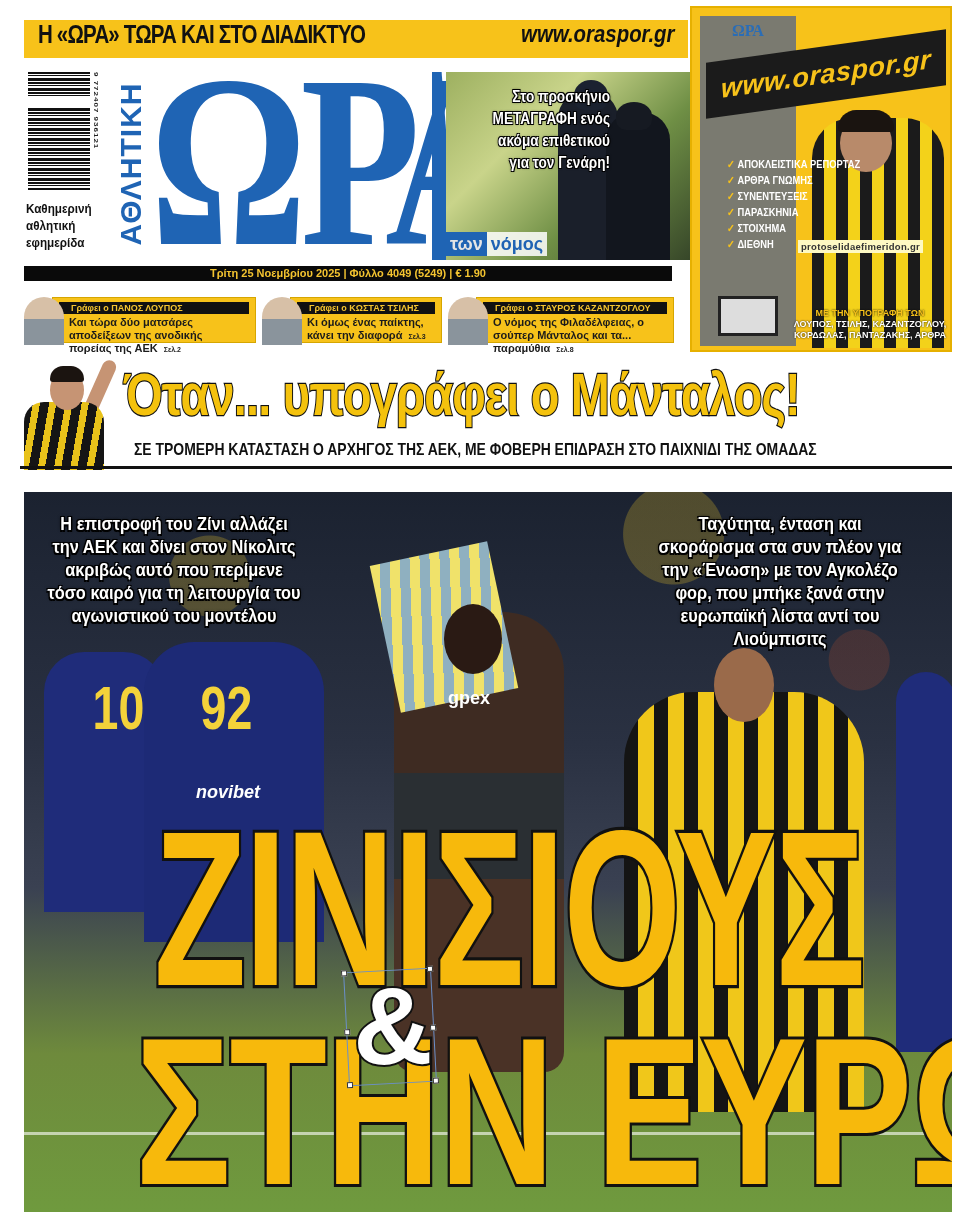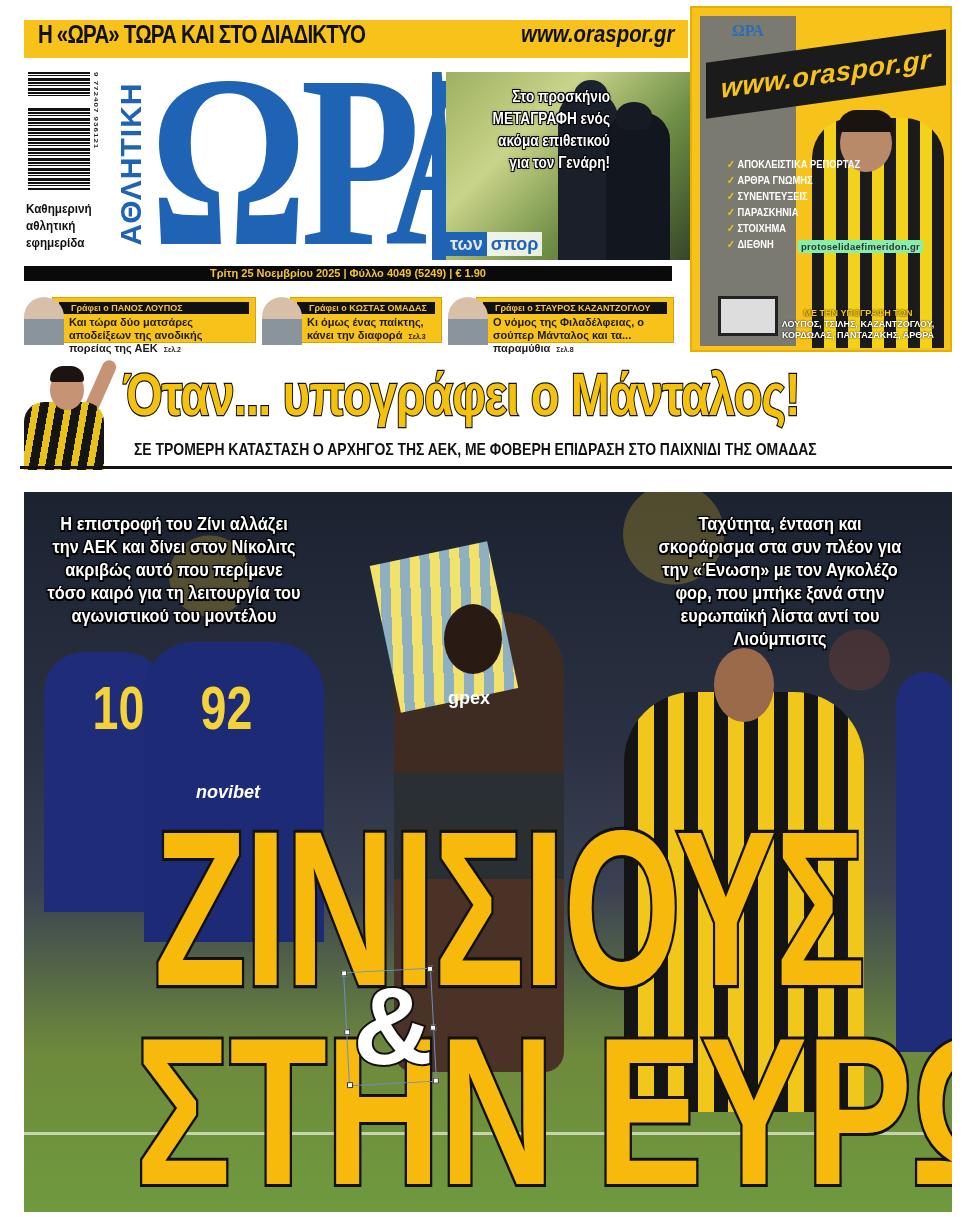--- a/index.html
+++ b/index.html
@@ -45,23 +45,23 @@
   .ad .ora{position:absolute;left:40px;top:14px;font-family:"Liberation Serif",serif;font-weight:700;font-size:16px;color:#2a6db6;}
   .ad .urlband{position:absolute;left:14px;top:38px;width:240px;height:56px;background:#1b1b1b;transform:skewY(-8deg);display:flex;align-items:center;justify-content:center;}
   .ad .urlband span{font-weight:900;font-style:italic;font-size:27px;color:#f7c21a;letter-spacing:0.5px;}
   .ad .list{position:absolute;left:14px;top:148px;width:92px;margin-left:21px;}
   .ad .list div{font-size:11px;line-height:16px;color:#fff;font-weight:700;white-space:nowrap;transform:scaleX(0.85);transform-origin:left;}
   .ad .list .chk{color:#f7c21a;margin-right:3px;}
   .ad .player{position:absolute;left:120px;top:110px;width:132px;height:230px;background:repeating-linear-gradient(90deg,#1b1b1b 0 12px,#f3d21a 12px 24px);border-radius:40px 40px 0 0;}
   .ad .phead{position:absolute;left:148px;top:106px;width:52px;height:58px;background:#b88a6a;border-radius:50%;}
   .ad .phair{position:absolute;left:146px;top:102px;width:56px;height:22px;background:#1a1410;border-radius:28px 28px 6px 6px;}
   .ad .devices{position:absolute;left:26px;top:288px;width:60px;height:40px;background:#ddd;border:3px solid #222;}
-  .ad .credit{position:absolute;left:88px;top:300px;width:156px;text-align:center;font-size:9px;line-height:11px;color:#fff;font-weight:700;text-shadow:0 0 2px #000;}
+  .ad .credit{position:absolute;left:100px;top:300px;width:156px;text-align:center;font-size:9px;line-height:11px;color:#fff;font-weight:700;text-shadow:0 0 2px #000;}
   .ad .credit .lead{color:#f7c21a;}
-  .watermark{position:absolute;left:798px;top:240px;background:#86efac;color:#333;font-size:9.5px;font-weight:700;padding:1px 3px;white-space:nowrap;letter-spacing:0.3px;}
+  .watermark{position:absolute;left:798px;top:240px;background:#fef9c3;color:#333;font-size:9.5px;font-weight:700;padding:1px 3px;white-space:nowrap;letter-spacing:0.3px;}
   
   .sec-photo{position:absolute;left:10px;top:358px;width:110px;height:112px;}
   .sec-photo .body{position:absolute;left:14px;top:44px;width:80px;height:68px;background:repeating-linear-gradient(100deg,#151515 0 9px,#e8c21a 9px 16px);border-radius:20px 20px 0 0;}
   .sec-photo .head{position:absolute;left:40px;top:12px;width:34px;height:40px;background:#c69474;border-radius:50%;}
   .sec-photo .hair{position:absolute;left:40px;top:8px;width:34px;height:16px;background:#1b1410;border-radius:18px 18px 4px 4px;}
   .sec-photo .arm{position:absolute;left:82px;top:0;width:14px;height:64px;background:#c69474;transform:rotate(24deg);border-radius:7px;}
   .sec-head{position:absolute;left:124px;top:360px;width:832px;height:70px;text-align:center;font-weight:900;font-size:60px;line-height:70px;color:#f4c20d;-webkit-text-stroke:2.5px #111;paint-order:stroke fill;white-space:nowrap;letter-spacing:-1px;transform:scaleX(0.78);transform-origin:left center;}
   .sec-sub{position:absolute;left:134px;top:440px;width:816px;font-weight:700;font-size:17px;line-height:20px;color:#111;white-space:nowrap;transform:scaleX(0.82);transform-origin:left center;}
   .sec-rule{position:absolute;left:20px;top:466px;width:932px;height:3px;background:#111;}
   
@@ -110,36 +110,36 @@
 
 <div class="promo-slash"></div>
 <div class="promo">
   <div class="fig1"></div>
   <div class="head1"></div>
   <div class="fig2"></div>
   <div class="head2"></div>
   <div class="txt">Στο προσκήνιο ΜΕΤΑΓΡΑΦΗ ενός ακόμα επιθετικού για τον Γενάρη!</div>
   <div class="badge">
     <span class="a">των</span>
-    <span class="b">σπορ</span>
+    <span class="b">νόμος</span>
   </div>
 </div>
 
 <div class="date-bar">Τρίτη 25 Νοεμβρίου 2025 | Φύλλο 4049 (5249) | € 1.90</div>
 
 <div class="col" style="left:24px;width:232px;">
   <div class="box" style="width:204px;">
     <div class="author">Γράφει ο ΠΑΝΟΣ ΛΟΥΠΟΣ</div>
     <div class="title"><span>Και τώρα δύο ματσάρες αποδείξεων της ανοδικής πορείας της ΑΕΚ</span><span class="page">Σελ.2</span></div>
   </div>
   <div class="photo"></div>
 </div>
 <div class="col" style="left:262px;width:178px;">
   <div class="box" style="width:152px;">
-    <div class="author">Γράφει ο ΚΩΣΤΑΣ ΟΜΑΔΑΣ</div>
+    <div class="author">Γράφει ο ΚΩΣΤΑΣ ΤΣΙΛΗΣ</div>
     <div class="title"><span>Κι όμως ένας παίκτης, κάνει την διαφορά</span><span class="page">Σελ.3</span></div>
   </div>
   <div class="photo"></div>
 </div>
 <div class="col" style="left:448px;width:226px;">
   <div class="box" style="width:198px;">
     <div class="author">Γράφει ο ΣΤΑΥΡΟΣ ΚΑΖΑΝΤΖΟΓΛΟΥ</div>
     <div class="title"><span>Ο νόμος της Φιλαδέλφειας, ο σούπερ Μάνταλος και τα... παραμύθια</span><span class="page">Σελ.8</span></div>
   </div>
   <div class="photo"></div>

